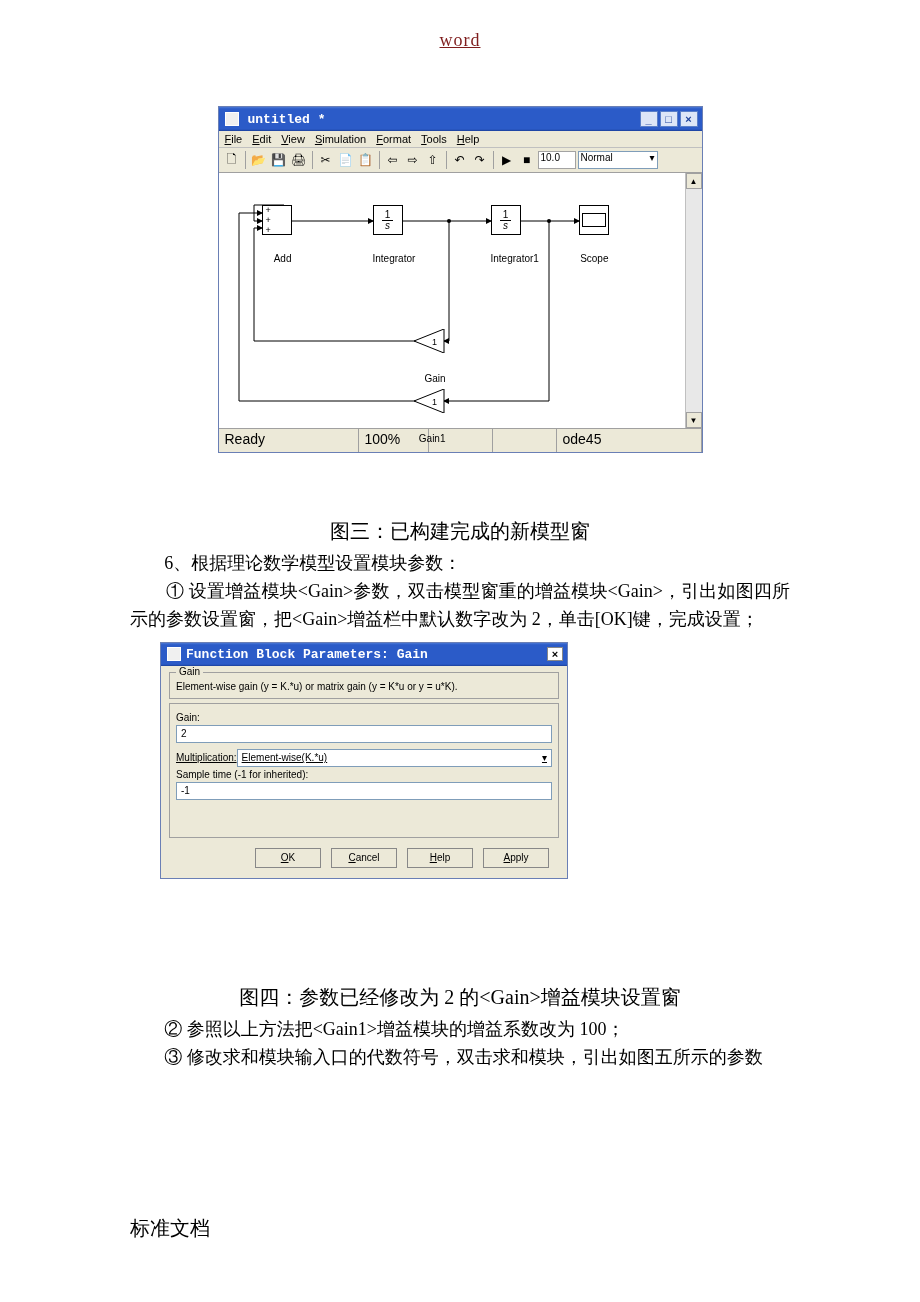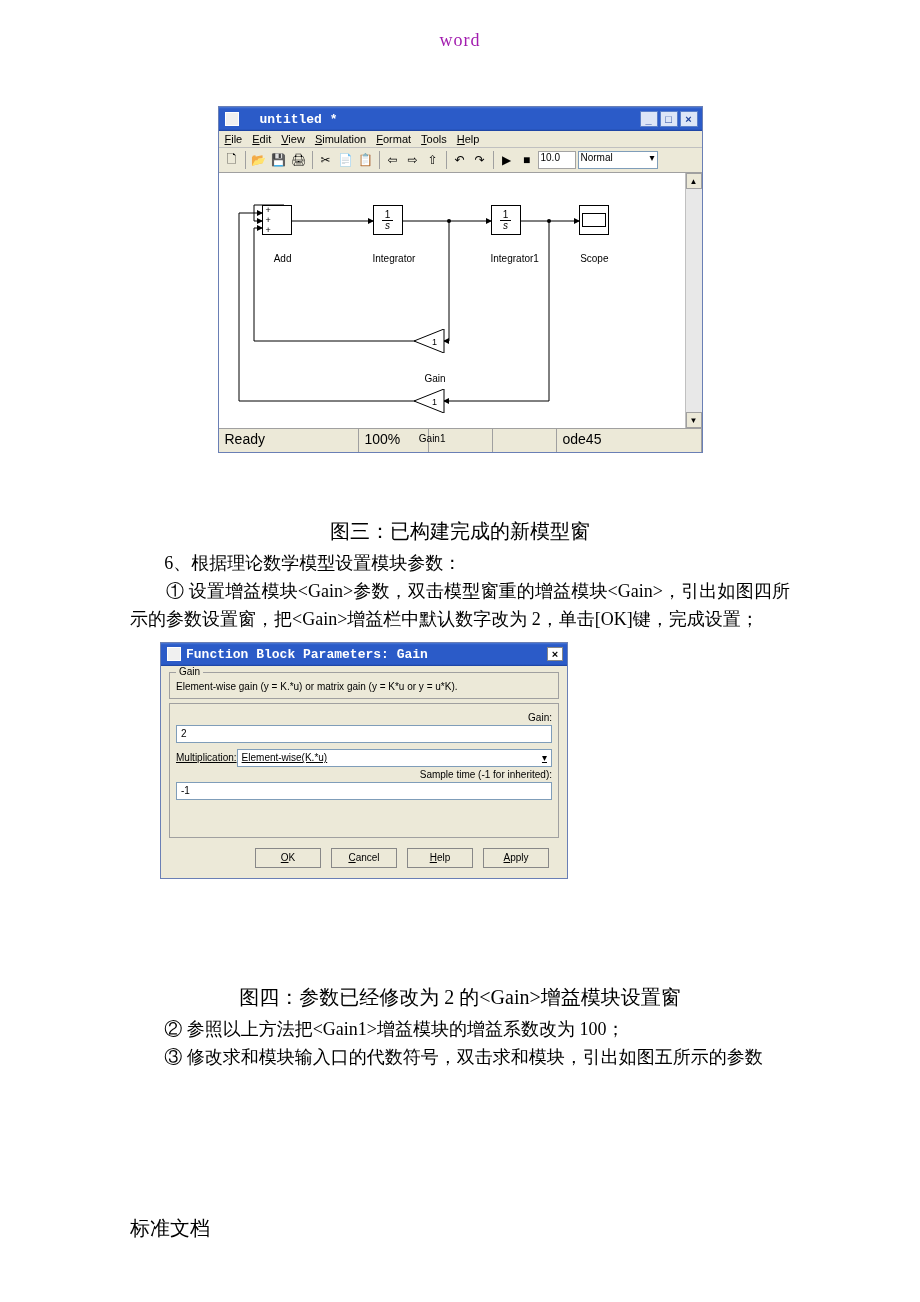--- a/index.html
+++ b/index.html
@@ -1,22 +1,22 @@
 <!DOCTYPE html>
 <html><head>
 <meta charset="utf-8">
 <style>
   * { box-sizing: border-box; margin: 0; padding: 0; }
   body { width: 920px; height: 1302px; background: #fff; font-family: "SimSun", serif; color: #000; position: relative; }
   .page { padding: 30px 130px 0 130px; }
-  .top-link { text-align: center; color: #a21caf; font-size: 18px; margin-bottom: 55px; letter-spacing: 1px; }
+  .top-link { text-align: center; color: #7f1d1d; text-decoration: underline; font-size: 18px; margin-bottom: 55px; letter-spacing: 1px; }
   
   
   .sim-window { width: 485px; margin: 0 auto; border: 1px solid #6a7fb5; background: #ece9d8; font-family: Tahoma, sans-serif; font-size: 11px; }
-  .titlebar { background: linear-gradient(#4b78d6,#2b5bc8 8%,#2b5bc8 92%,#1a3f9a); color: #fff; padding: 4px 4px 4px 6px; display: flex; align-items: center; gap: 21px; justify-content: flex-end; }
+  .titlebar { background: linear-gradient(#4b78d6,#2b5bc8 8%,#2b5bc8 92%,#1a3f9a); color: #fff; padding: 4px 4px 4px 6px; display: flex; align-items: center; gap: 9px; justify-content: flex-end; }
   .app-icon { width: 14px; height: 14px; background: #f0f0f0; border: 1px solid #fff; display: inline-block; }
   .title-text { flex: 1; font-family: "Courier New", monospace; font-weight: bold; font-size: 13px; }
   .winbtns { display: flex; gap: 2px; }
   .winbtn { width: 18px; height: 16px; background: #dde6f7; border: 1px solid #5a7fc8; color: #1a3f9a; display: flex; align-items: center; justify-content: center; font-weight: bold; font-size: 11px; }
   .menubar { background: #ece9d8; padding: 2px 6px; display: flex; gap: 10px; border-bottom: 1px solid #c0c0c0; }
   .menubar span { color: #000; }
   .menubar span::first-letter { text-decoration: underline; }
   .toolbar { background: #ece9d8; padding: 3px 4px; display: flex; align-items: center; gap: 2px; border-bottom: 1px solid #a0a0a0; }
   .tb-btn { width: 18px; height: 18px; display: flex; align-items: center; justify-content: center; font-size: 12px; }
   .tb-sep { width: 1px; height: 18px; background: #a0a0a0; margin: 0 2px; }
@@ -46,21 +46,21 @@
   
   .dialog { width: 408px; margin: 8px 0 0 30px; border: 1px solid #6a7fb5; background: #ece9d8; font-family: Tahoma, sans-serif; font-size: 11px; }
   .dlg-title { background: linear-gradient(#4b78d6,#2b5bc8 8%,#2b5bc8 92%,#1a3f9a); color: #fff; padding: 4px 4px 4px 6px; display: flex; align-items: center; gap: 5px; justify-content: center; }
   .dlg-close { width: 16px; height: 14px; background: #fff; color: #000; border: 1px solid #888; display: flex; align-items: center; justify-content: center; font-size: 11px; font-weight: bold; }
   .dlg-body { padding: 6px 8px 10px 8px; }
   .group { border: 1px solid #a0a0a0; padding: 4px 6px 6px 6px; position: relative; margin-bottom: 4px; }
   .tabs { display: flex; margin-top: 4px; }
   .tab { border: 1px solid #a0a0a0; border-bottom: none; padding: 2px 8px; font-size: 10px; background: #ece9d8; }
   .tab.active { background: #ece9d8; position: relative; top: 1px; }
   .tab-pane { border: 1px solid #a0a0a0; padding: 6px; min-height: 135px; }
-  .field-label { font-size: 10px; margin: 2px 0; text-align: right; }
+  .field-label { font-size: 10px; margin: 2px 0; }
   .text-input { width: 100%; height: 18px; background: #fff; border: 1px solid #7f9db9; padding: 0 4px; font-size: 10px; display: flex; align-items: center; }
   .row { display: flex; align-items: center; gap: 0; margin: 6px 0 2px 0; text-decoration: underline; }
   .sel-wide { flex: 1; height: 18px; background: #fff; border: 1px solid #7f9db9; padding: 0 4px; font-size: 10px; display: flex; align-items: center; justify-content: space-between; }
   .btn-row { display: flex; justify-content: flex-end; gap: 10px; padding: 10px 10px 0 10px; }
   .dlg-btn { width: 66px; height: 20px; background: #ece9d8; border: 1px solid #888; font-size: 10px; display: flex; align-items: center; justify-content: center; }
   
   .footer { position: absolute; bottom: 60px; left: 130px; font-size: 20px; }
   
   svg.wire { position: absolute; top: 0; left: 0; pointer-events: none; }
 </style>

